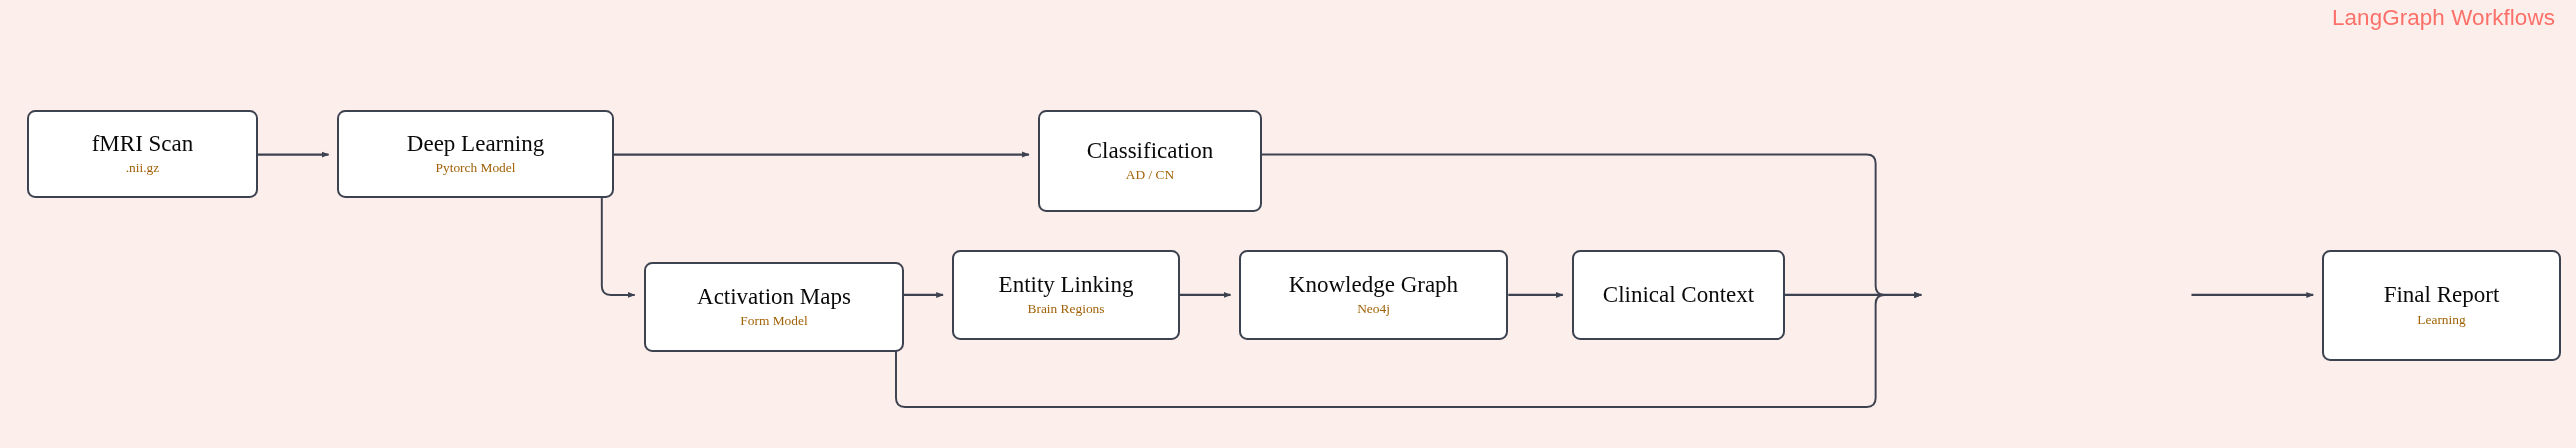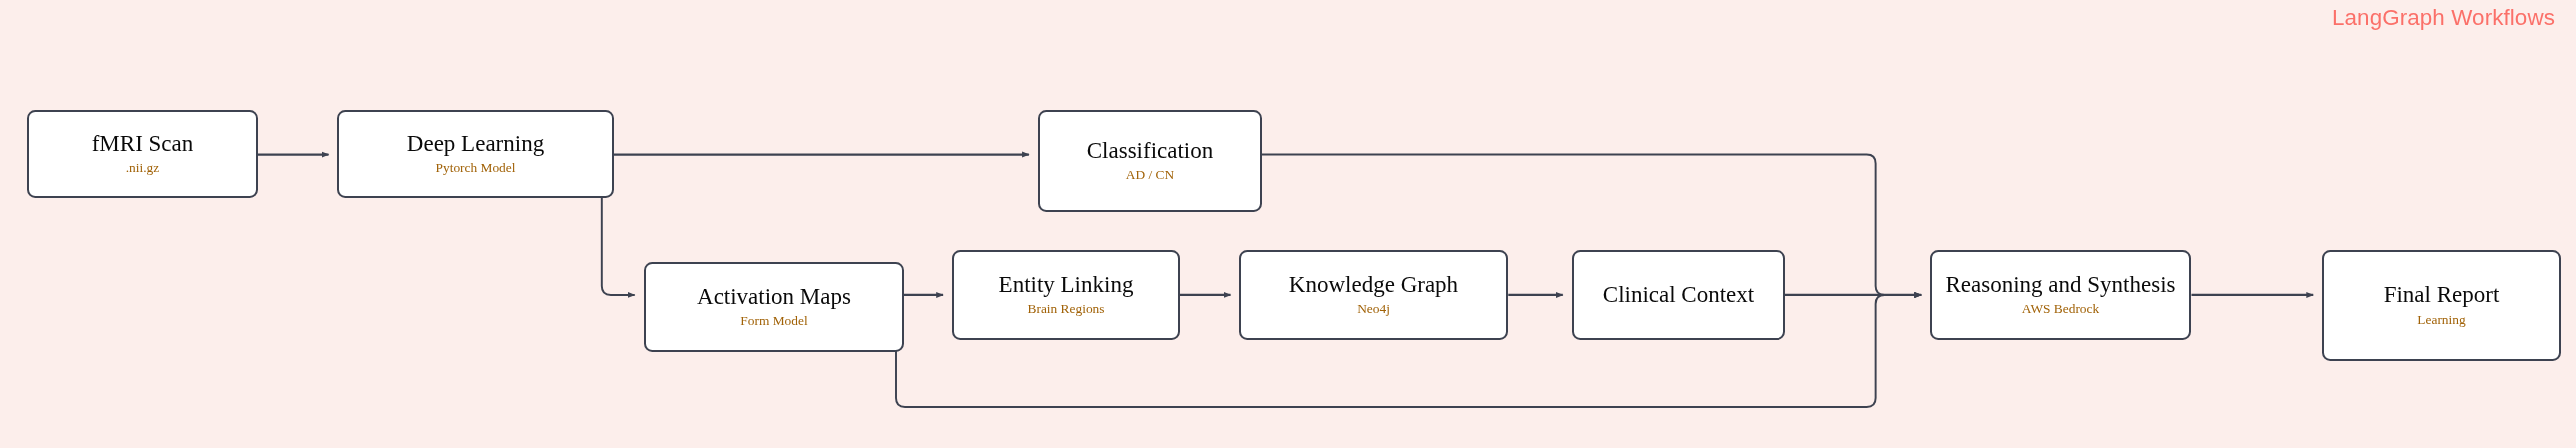--- a/index.html
+++ b/index.html
@@ -116,24 +116,20 @@
   <div class="node" style="left: 1239px; top: 250px; width: 269px; height: 90px;">
     <div class="ttl">Knowledge Graph</div>
     <div class="sub">Neo4j</div>
   </div>
 
   <div class="node nosub" style="left: 1572px; top: 250px; width: 213px; height: 90px;">
     <div class="ttl">Clinical Context</div>
 
   </div>
 
-  <div class="node" style="left: 1930px; top: 250px; width: 261px; height: 90px;">
-    <div class="ttl">Reasoning and Synthesis</div>
-    <div class="sub">AWS Bedrock</div>
-  </div>
 
   <div class="node" style="left: 2322px; top: 250px; width: 239px; height: 111px;">
     <div class="ttl">Final Report</div>
     <div class="sub">Learning</div>
   </div>
 
 </div>
 
 
 </body></html>

